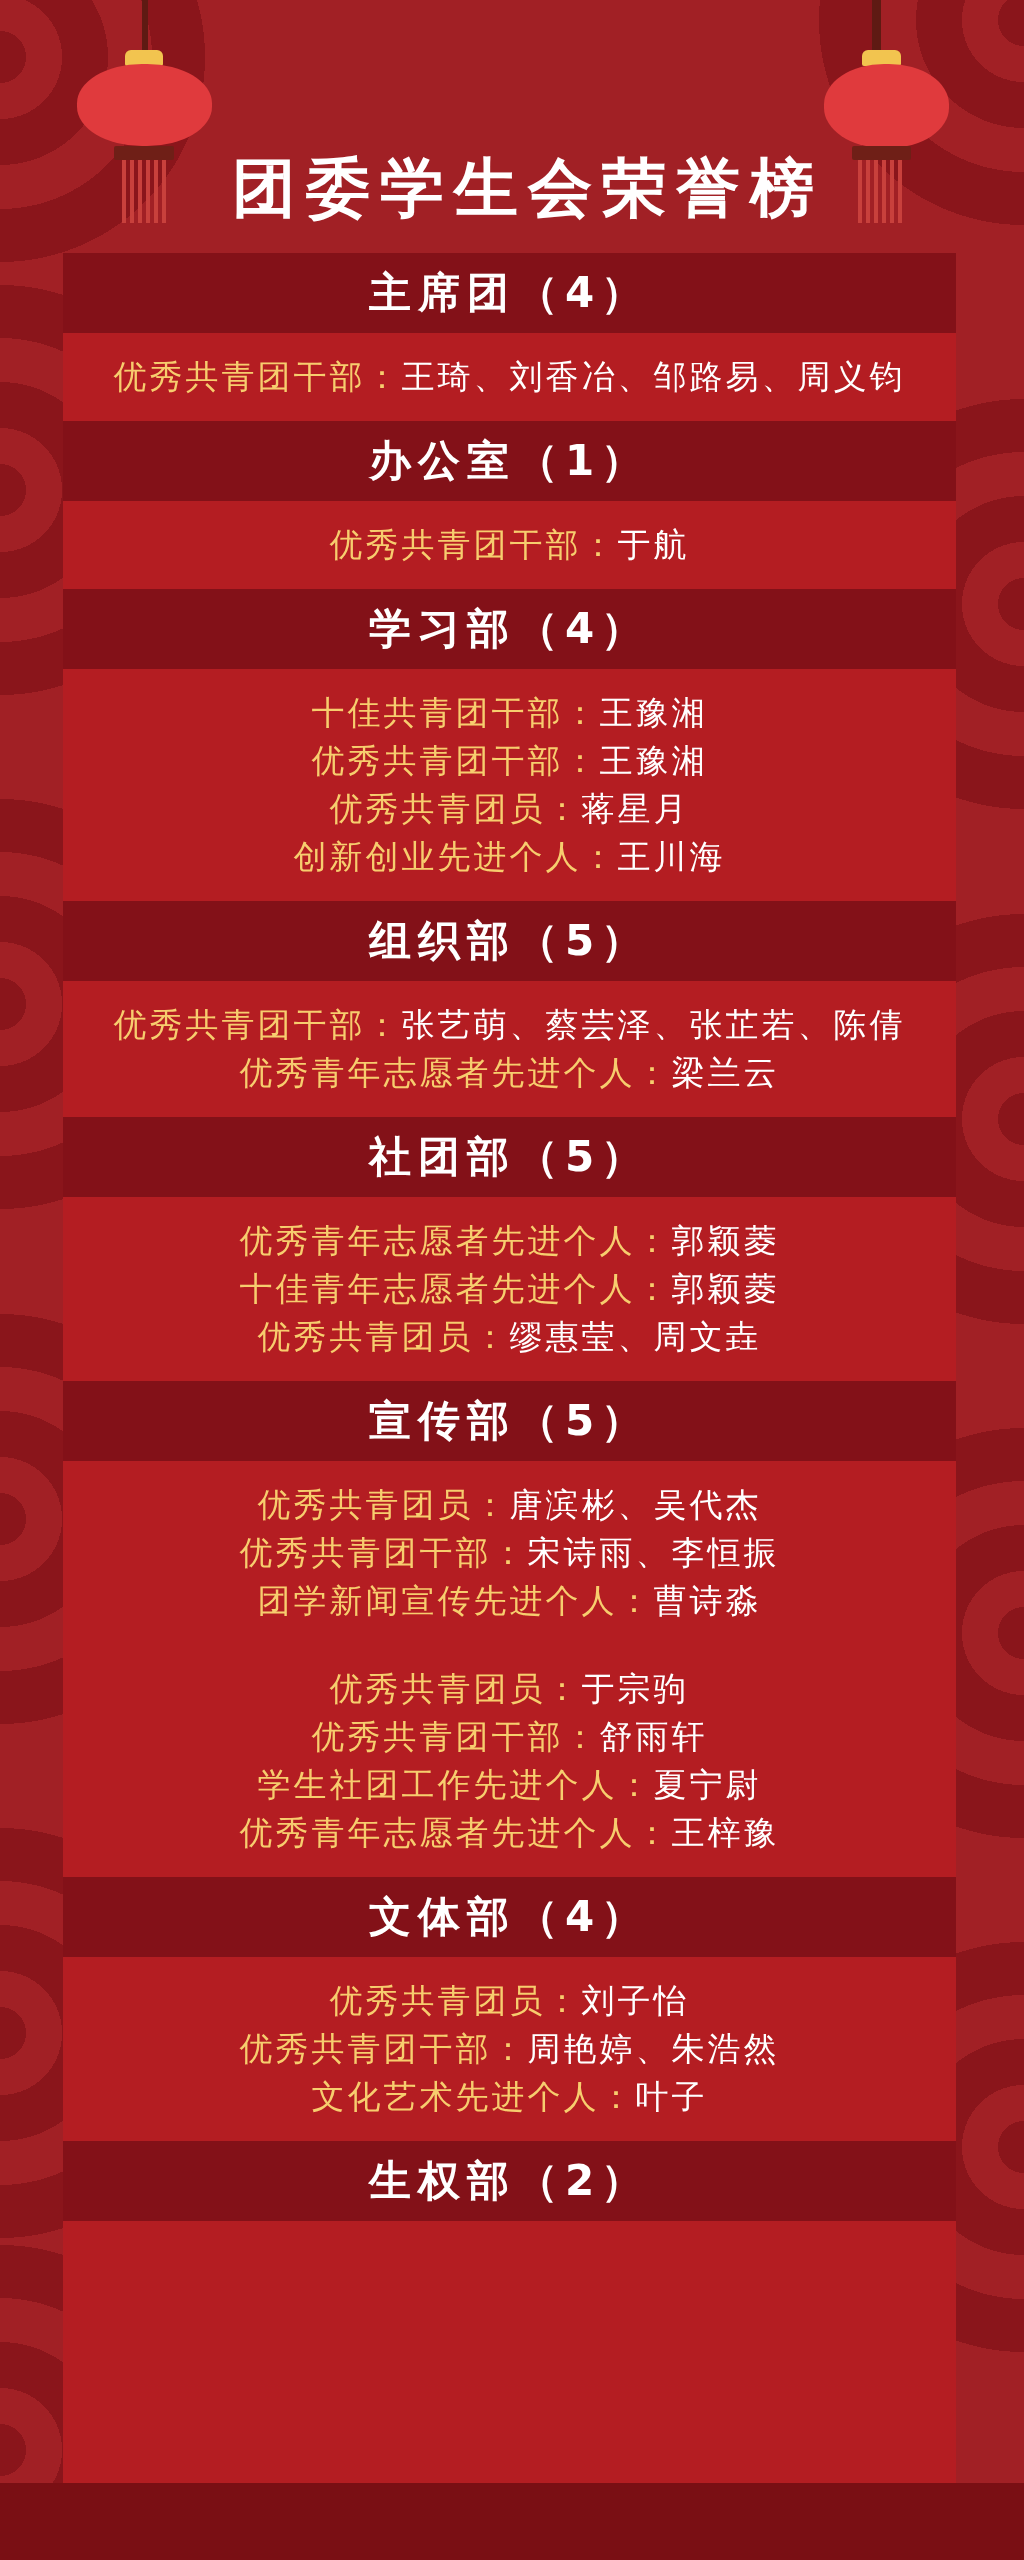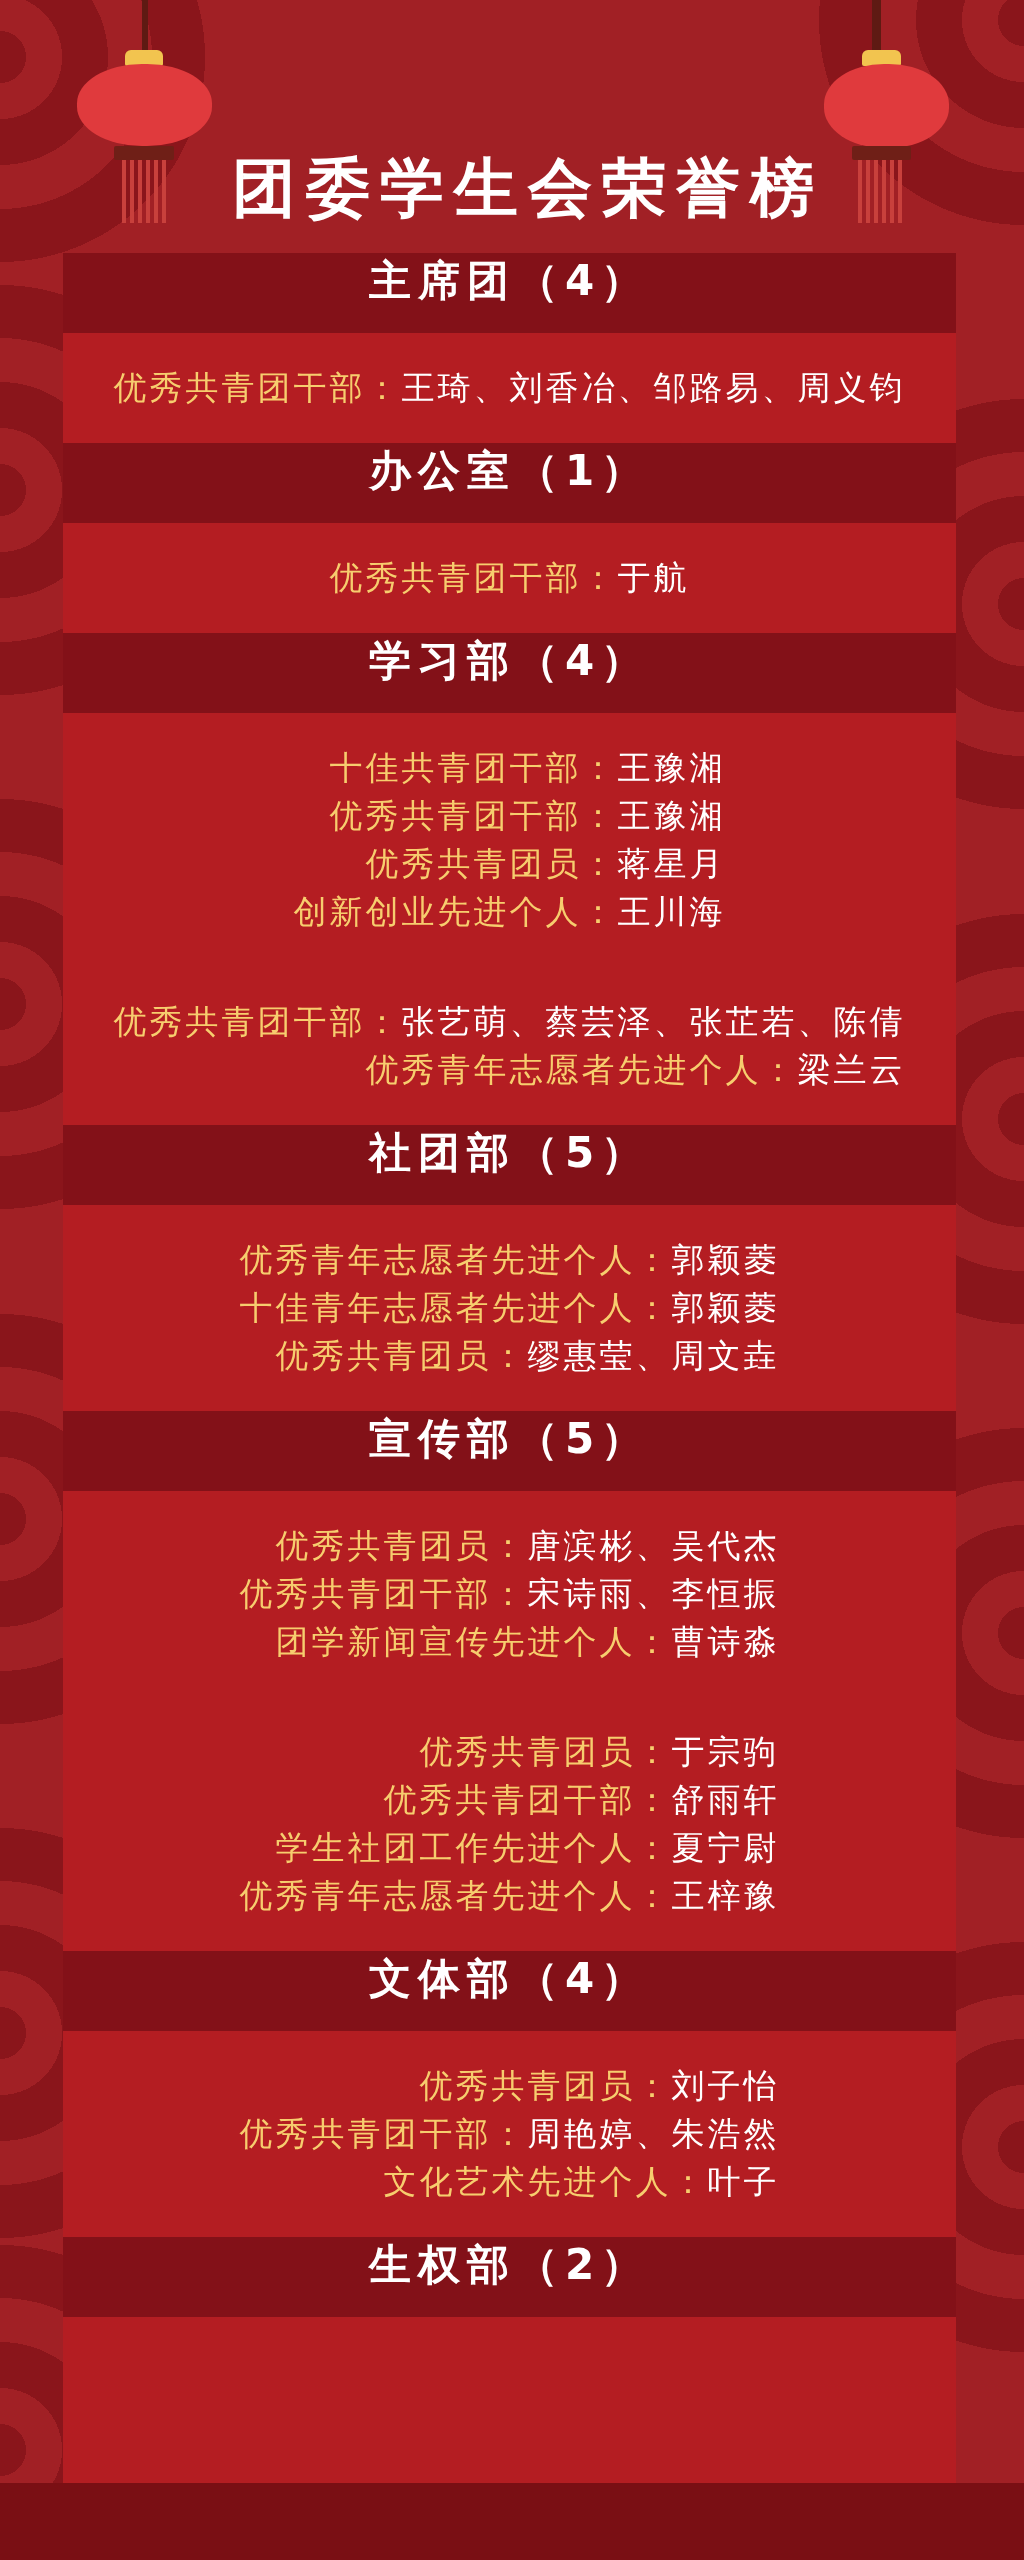--- a/index.html
+++ b/index.html
@@ -48,25 +48,25 @@
     left:0; top:146px; width:1024px; text-align:center;
     color:var(--white); font-size:64px; font-weight:800; letter-spacing:10px; line-height:84px;padding-left:16px;
   }
   
   .panel{
     left:63px; top:253px; width:893px; height:2230px;
     background:var(--panel); overflow:hidden;
   }
   .section-band{
     height:80px; background:var(--band);
-    display:flex; align-items:flex-start; justify-content:center;
+    display:flex; align-items:center; justify-content:center;
     color:var(--white); font-size:42px; font-weight:700; letter-spacing:7px;
   }
   .section-content{padding:20px 0;}
-  .award-block{width:fit-content; margin:11px auto; text-align:right;}
+  .award-block{width:fit-content; margin:0 auto; text-align:center;}
   .award-line{font-size:33px; line-height:48px; letter-spacing:3px; white-space:nowrap;}
   .award-label{color:var(--gold);}
   .award-names{color:var(--white);}
   
   .footer-strip{left:0; top:2483px; width:1024px; height:77px; background:var(--footer);}
 </style>
 </head>
 <body>
 
 <div class="poster">
@@ -131,20 +131,23 @@
   </div>
 
   <div class="award-line">
     <span class="award-label">创新创业先进个人：</span><span class="award-names">王川海</span>
   </div>
 </div>
     </div>
   </section>
 
   <section>
+    <div class="section-band">
+      <span>组织部（5）</span>
+    </div>
     <div class="section-content">
       <div class="award-block">
   <div class="award-line">
     <span class="award-label">优秀共青团干部：</span><span class="award-names">张艺萌、蔡芸泽、张芷若、陈倩</span>
   </div>
 
   <div class="award-line">
     <span class="award-label">优秀青年志愿者先进个人：</span><span class="award-names">梁兰云</span>
   </div>
 </div>

